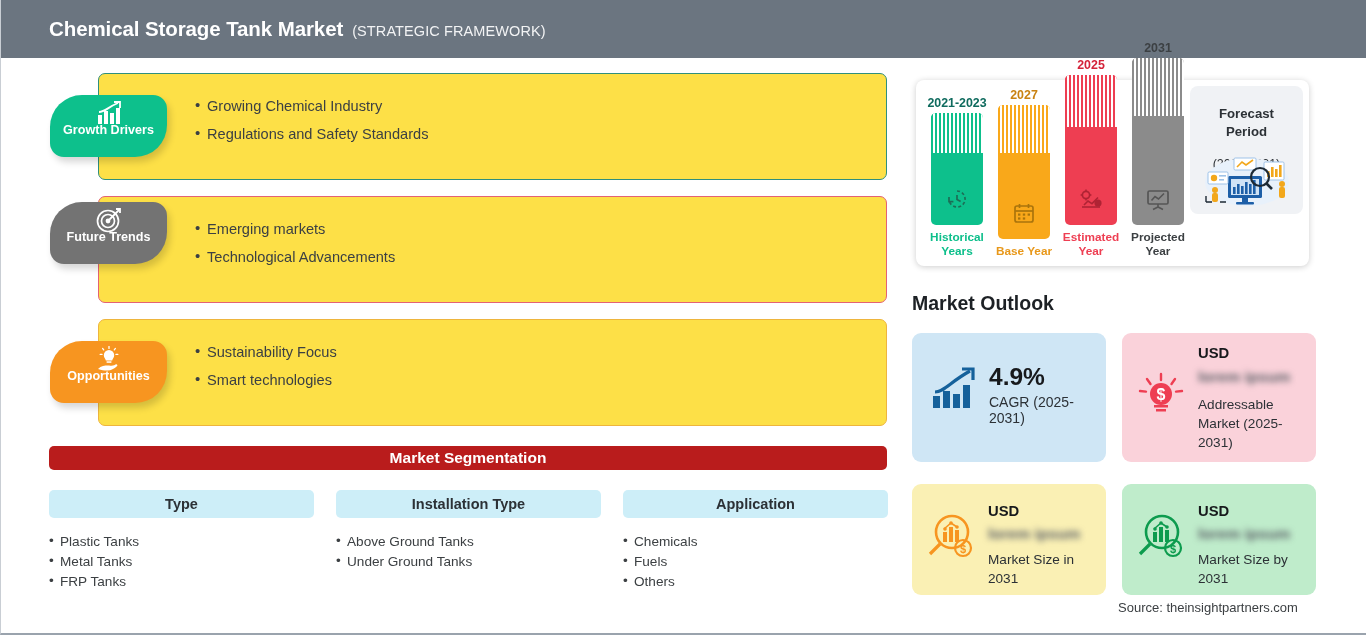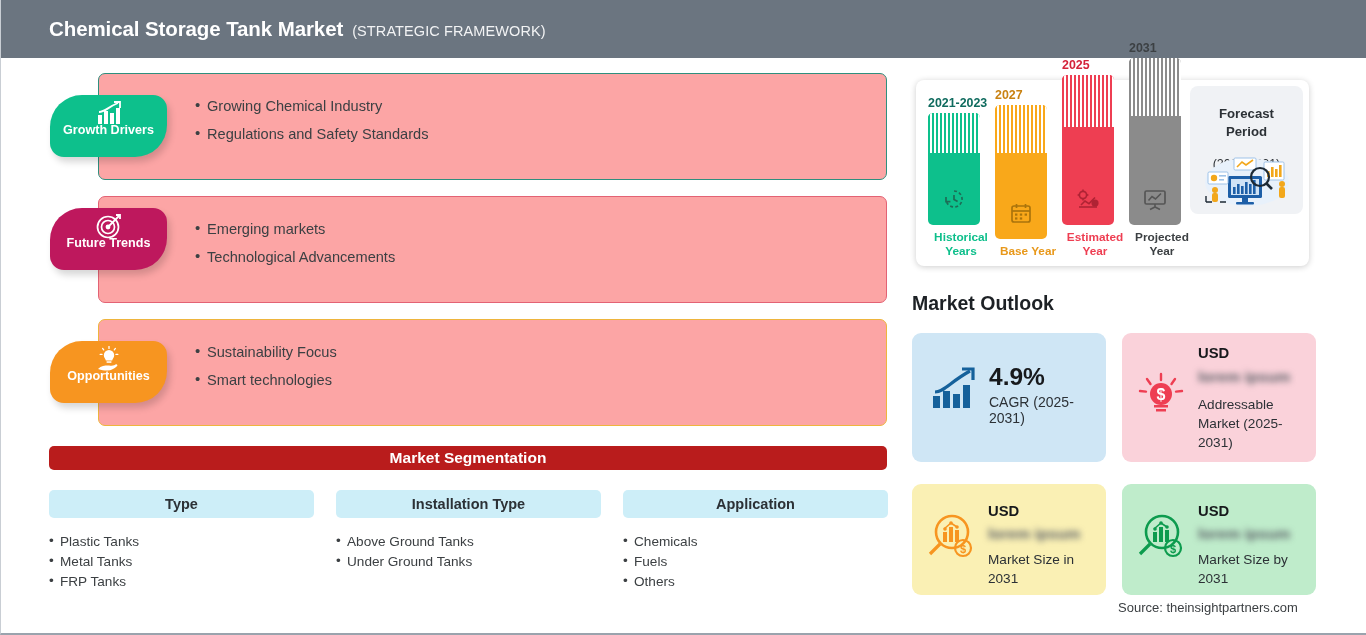--- a/index.html
+++ b/index.html
@@ -37,21 +37,21 @@
   }
   .logo {
     position: absolute; right: 22px; top: 8px;
     width: 120px; height: 42px;
   }
 
   
   .panel {
     position: absolute;
     border-radius: 7px;
-    background: #fca5a5;
+    background: #fde047;
     text-decoration: underline;
   }
   .panel-green  { left: 97px; top: 73px;  width: 789px; height: 107px; border: 1.3px solid #2f8f7e; }
   .panel-red    { left: 97px; top: 196px; width: 789px; height: 107px; border: 1.3px solid #e36274; }
   .panel-orange { left: 97px; top: 319px; width: 789px; height: 107px; border: 1.3px solid #eeb53d; }
 
   .bullets {
     position: absolute; left: 96px; top: 18px;
     list-style: none;
   }
@@ -68,21 +68,21 @@
   .badge {
     position: absolute;
     width: 117px; height: 62px;
     border-radius: 30px 10px 30px 10px;
     display: flex; flex-direction: column;
     align-items: center; justify-content: flex-end;
     padding-bottom: 20px;
     box-shadow: 3px 5px 7px rgba(0,0,0,0.16);
   }
   .badge-green  { left: 49px; top: 95px;  background: #0dc08c; border-radius: 32px 14px 32px 14px; }
-  .badge-red    { left: 49px; top: 208px; background: #be185d; border-radius: 32px 14px 32px 14px; }
+  .badge-red    { left: 49px; top: 202px; background: #737373; border-radius: 32px 14px 32px 14px; }
   .badge-orange { left: 49px; top: 341px; background: #f79520; border-radius: 32px 14px 32px 14px; }
   .badge-label {
     font-size: 12.6px; font-weight: bold; color: #ffffff; white-space: nowrap;
   }
   .badge-icon {
     position: absolute; top: 5px; left: 50%;
     transform: translateX(-50%);
     width: 30px; height: 27px;
   }
 
@@ -120,21 +120,21 @@
     width: 393px; height: 186px;
     background: #ffffff; border-radius: 8px;
     box-shadow: 0 1px 6px rgba(0,0,0,0.20);
   }
   .fc-bars {
     position: absolute; left: 12px; top: 0;
     width: 250px; height: 186px;
   }
   .fc-bar-col {
     position: absolute; bottom: 8px; width: 58px;
-    display: flex; flex-direction: column; align-items: flex-start;
+    display: flex; flex-direction: column; align-items: center;
   }
   .fc-year {
     font-size: 12.4px; font-weight: bold; white-space: nowrap;
     margin-bottom: 3px;
   }
   .fc-bar {
     width: 52px; border-radius: 5px; position: relative; overflow: hidden;
   }
   .fc-bar-stripe {
     position: absolute; left: 0; top: 0; width: 100%;

